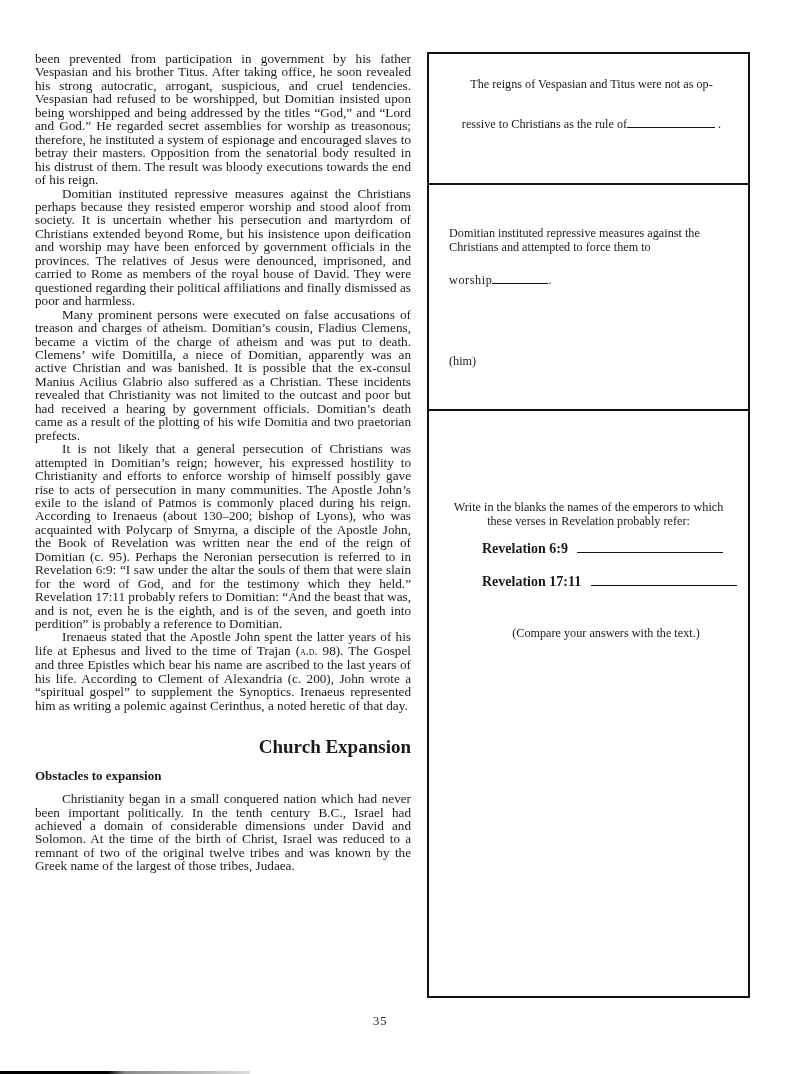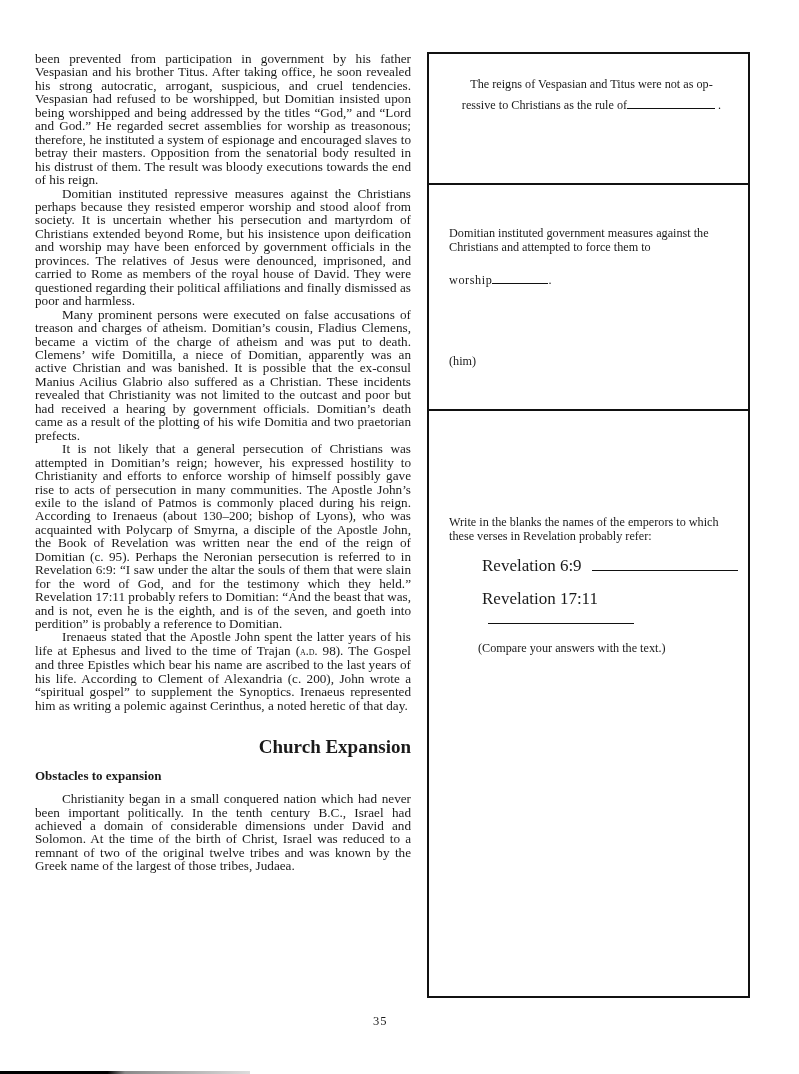--- a/index.html
+++ b/index.html
@@ -14,28 +14,28 @@
 
     .section-title { text-align: right; font-weight: bold; font-size: 19px;
                      margin-top: 28px; margin-bottom: 15px; }
     .subsection-title { font-weight: bold; font-size: 13px; margin-bottom: 10px; }
 
     .boxes { position: absolute; left: 427px; top: 52px; width: 319px; height: 942px;
              border: 2.5px solid #111; }
     .box { position: absolute; left: 0; right: 0; border-bottom: 2px solid #111; }
     .box1 { top: 0; height: 129px; }
     .box2 { top: 131px; height: 224px; }
-    .box3 { top: 372px; bottom: 0; border-bottom: none; }
+    .box3 { top: 357px; bottom: 0; border-bottom: none; text-align: center; }
 
     .frame-text { position: absolute; left: 20px; right: 14px; font-size: 12.2px;
                   line-height: 13.5px; }
     .blank { display: inline-block; border-bottom: 1px solid #111; height: 10px;
              vertical-align: baseline; }
     .answer { font-size: 12.2px; }
-    .rev-row { position: absolute; left: 53px; font-size: 17px; }
+    .rev-row { position: absolute; left: 53px; font-size: 14px; font-weight: bold; }
 
     .page-number { position: absolute; left: 373px; top: 1014px; font-size: 12.5px;
                    letter-spacing: 1px; }
     .bottom-rule { position: absolute; left: 0; top: 1071px; width: 250px; height: 3px;
                    background: linear-gradient(to right, #000 0%, #000 43%, #888 50%, #bbb 80%, #ddd 100%); }
   </style>
 </head>
 <body>
 
 <div class="col-left">
@@ -47,28 +47,28 @@
 
   <div class="section-title">Church Expansion</div>
   <div class="subsection-title">Obstacles to expansion</div>
   <p>Christianity began in a small conquered nation which had never been important politically. In the tenth century B.C., Israel had achieved a domain of considerable dimensions under David and Solomon. At the time of the birth of Christ, Israel was reduced to a remnant of two of the original twelve tribes and was known by the Greek name of the largest of those tribes, Judaea.</p>
 </div>
 
 <div class="boxes">
   <div class="box box1">
     <div class="frame-text" style="top:24px;text-align:center;">
       <div>The reigns of Vespasian and Titus were not as op-</div>
-      <div style="margin-top:6px;">
+      <div style="margin-top:25px;">
         <span>ressive to Christians as the rule of</span><span class="blank" style="width:88px;"></span><span> .</span>
       </div>
     </div>
   </div>
 
   <div class="box box2">
-    <div class="frame-text" style="top:42px; right:30px;">Domitian instituted government measures against the Christians and attempted to force them to</div>
+    <div class="frame-text" style="top:42px; right:30px;">Domitian instituted repressive measures against the Christians and attempted to force them to</div>
     <div class="frame-text answer" style="top:170px;">(him)</div>
     <div class="frame-text" style="top:88px;">
       <span style="letter-spacing:0.6px;">worship</span><span class="blank" style="width:56px;"></span><span>.</span>
     </div>
   </div>
 
   <div class="box box3">
     <div class="frame-text" style="top:90px; right:20px;">Write in the blanks the names of the emperors to which these verses in Revelation probably refer:</div>
     <div class="rev-row" style="top:130px;">
       <span>Revelation 6:9</span>

